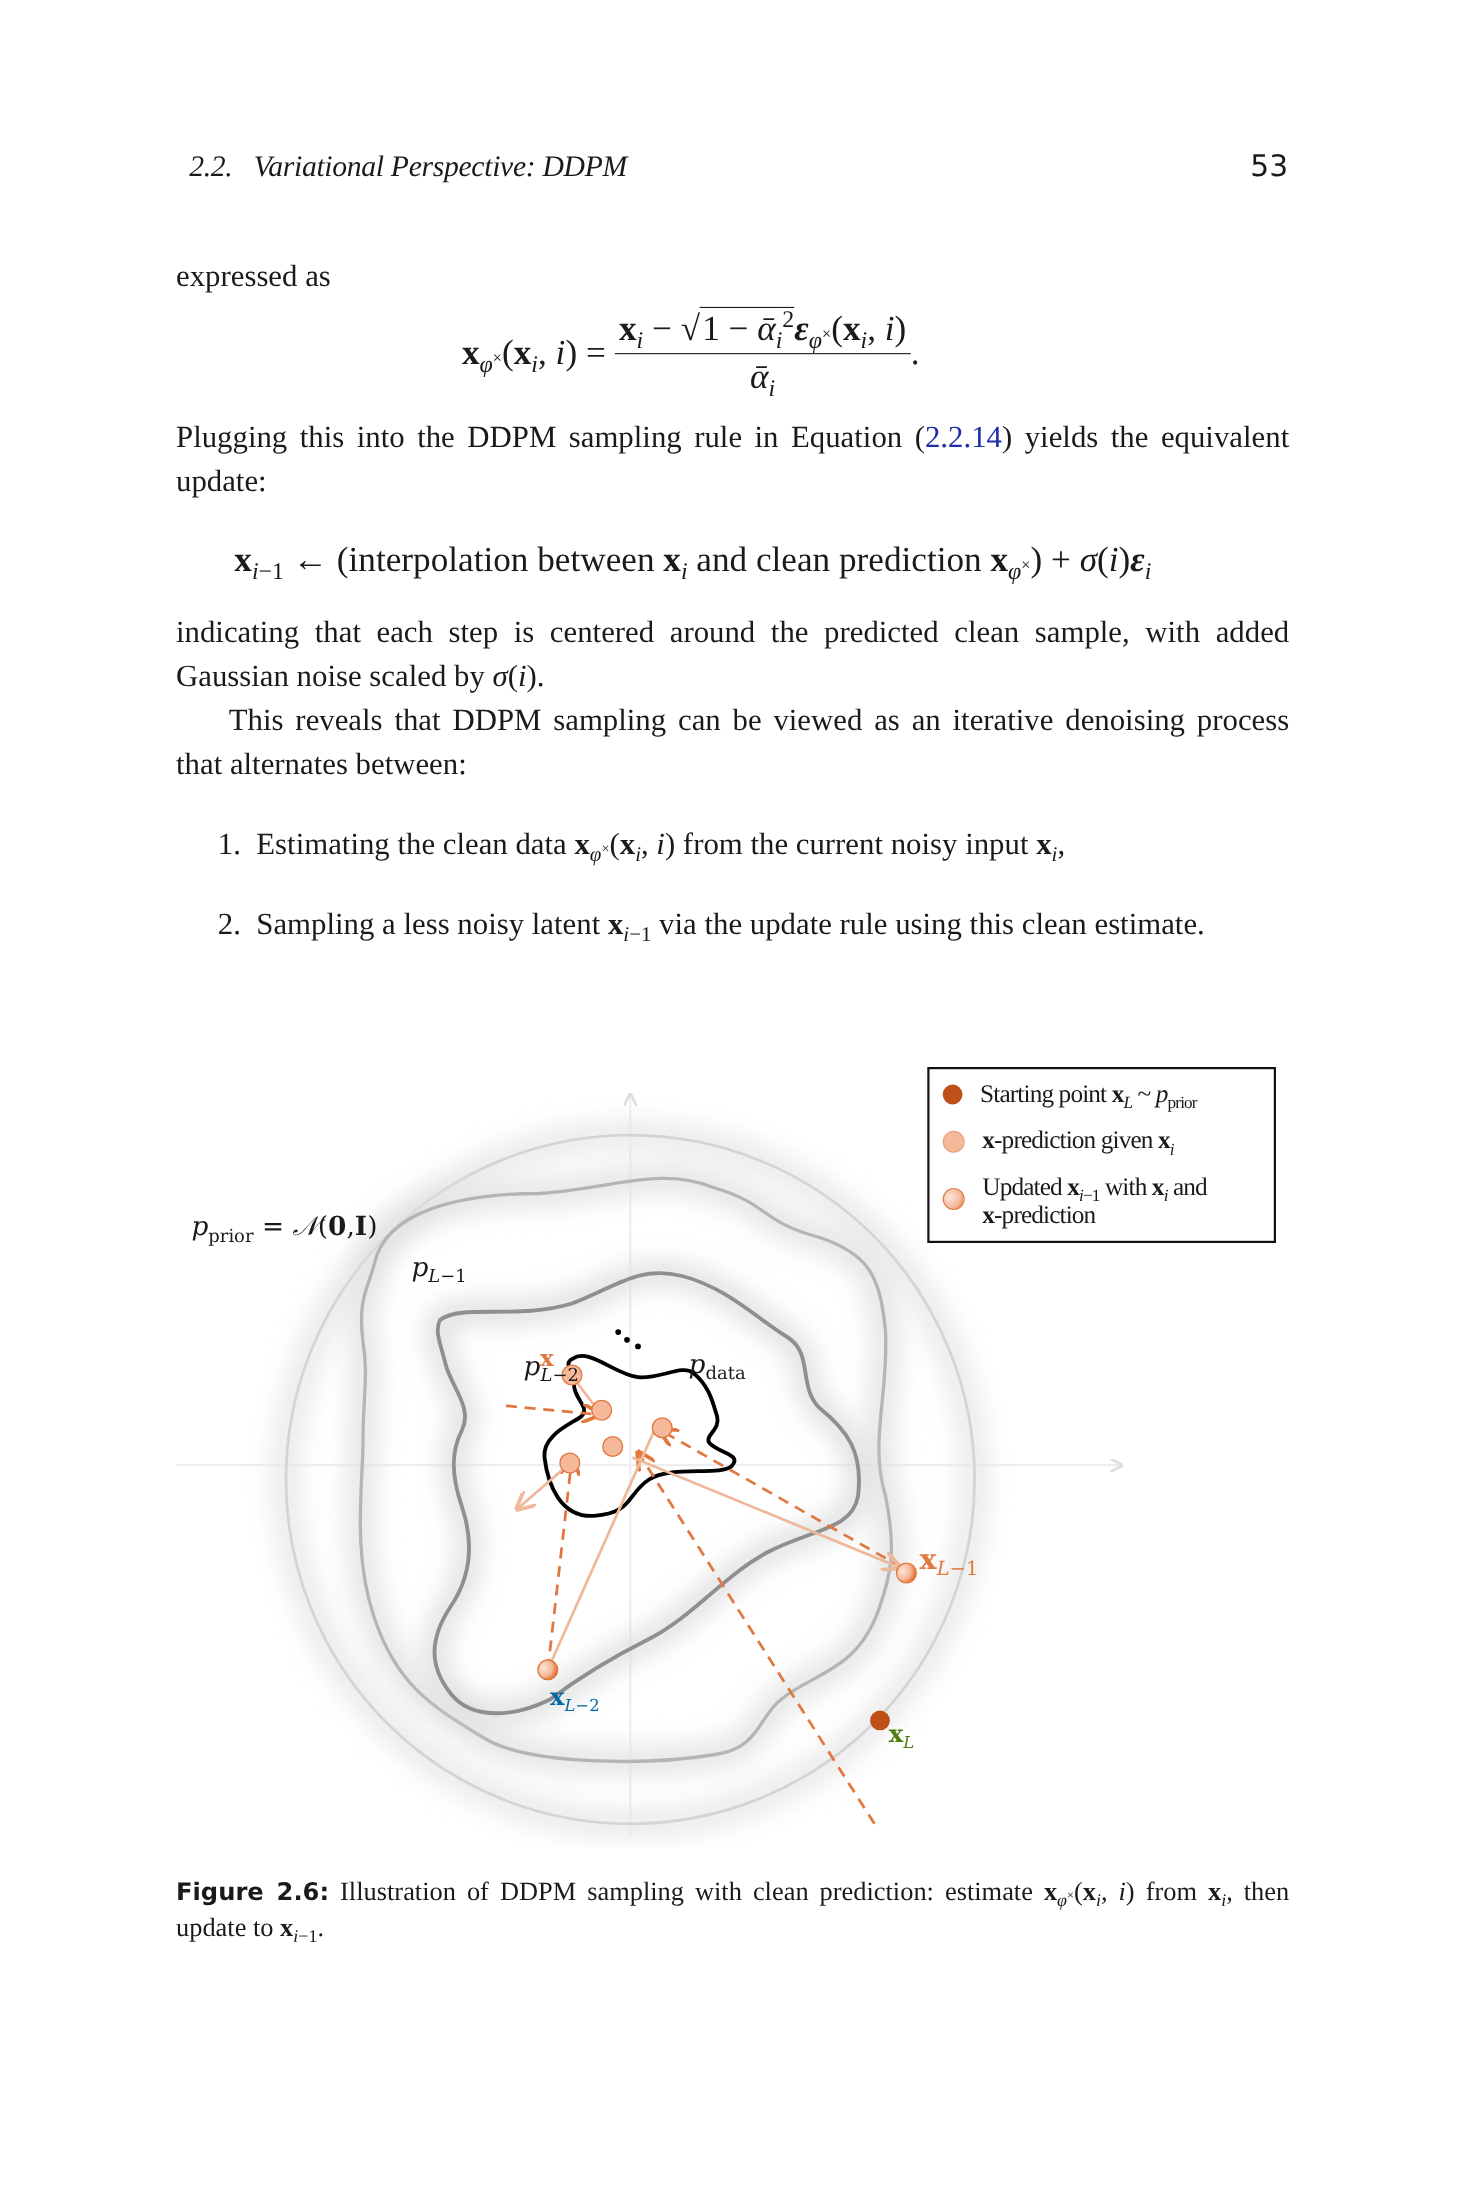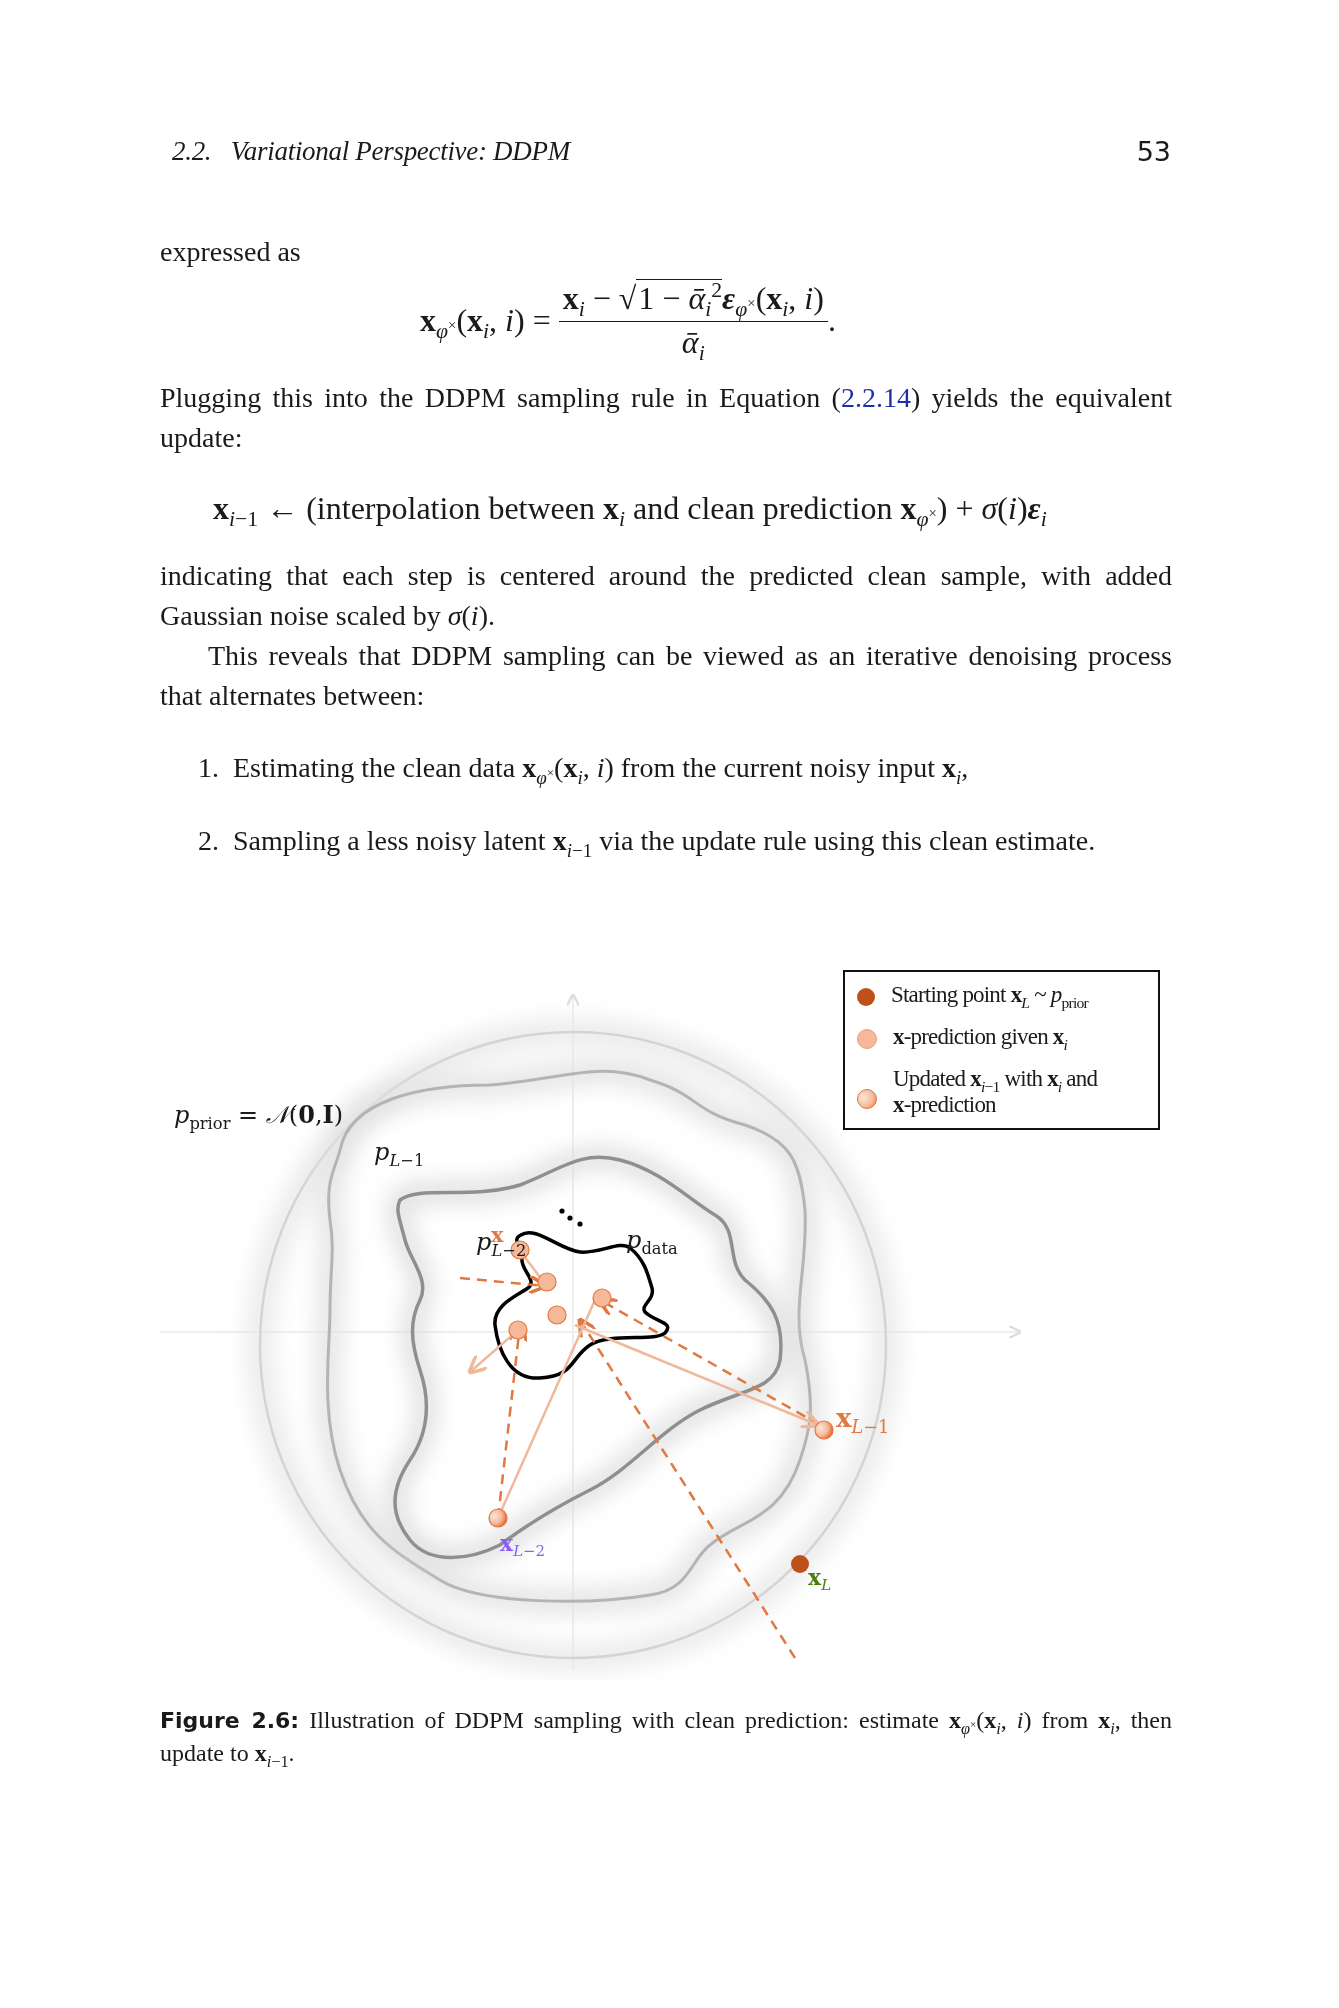--- a/index.html
+++ b/index.html
@@ -13,21 +13,21 @@
   .it { font-style:italic; }
   sub, sup { font-size:68%; line-height:0; }
   .link { color:#1f2fa8; }
   .eq { font-size:32px; }
   .frac { display:inline-flex; flex-direction:column; align-items:center; vertical-align:middle; }
   .frac .num { padding:0 4px 4px; border-bottom:1.5px solid #1a1a1a; }
   .frac .den { padding-top:2px; }
   .sqrt { border-top:1.5px solid #1a1a1a; padding-left:2px; }
   .legend { left:843px; top:970px; width:313px; height:156px; border:2px solid #111; background:#fff;
             font-size:23px; letter-spacing:-0.8px; }
-  .legend .row { position:absolute; left:12px; display:flex; align-items:center; }
+  .legend .row { position:absolute; left:12px; display:flex; align-items:flex-start; }
   .legend .dot { width:18px; height:18px; border-radius:50%; margin-right:16px; margin-top:4px; flex:none; }
   .cap { font-size:24px; line-height:32px; left:160px; width:1012px; top:1704px; text-align:justify; }
   .cap .fig { font-family:"DejaVu Sans", "Liberation Sans", sans-serif; font-weight:bold; font-size:22px; }
   .flabel { font-family:"DejaVu Serif", serif; font-size:24px; }
 </style>
 </head>
 <body>
 
 <div class="abs hdr">
   <span>2.2.</span>&nbsp;&nbsp;
@@ -153,21 +153,21 @@
 </svg>
 
 <div class="abs flabel" style="left:174px; top:1100px;">
   <span class="it">p</span><sub>prior</sub> = <span class="it">𝒩</span>(<span class="bx">0</span>,<span class="bx">I</span>)
 </div>
 <div class="abs flabel" style="left:374px; top:1138px;"><span class="it">p</span><sub><span class="it">L</span>−1</sub></div>
 <div class="abs flabel" style="left:476px; top:1228px;"><span class="it">p</span><sub><span class="it">L</span>−2</sub></div>
 <div class="abs flabel" style="left:626px; top:1226px;"><span class="it">p</span><sub>data</sub></div>
 <div class="abs flabel bx" style="left:491px; top:1222px; color:#e07840; font-size:21px;">x</div>
 <div class="abs flabel" style="left:836px; top:1403px; color:#e07840; font-size:26px;"><span class="bx">x</span><sub><span class="it">L</span>−1</sub></div>
-<div class="abs flabel" style="left:500px; top:1530px; color:#8b5cf6; font-size:22px;"><span class="bx">x</span><sub><span class="it">L</span>−2</sub></div>
+<div class="abs flabel" style="left:500px; top:1530px; color:#0369a1; font-size:22px;"><span class="bx">x</span><sub><span class="it">L</span>−2</sub></div>
 <div class="abs flabel" style="left:808px; top:1564px; color:#4d7c0f; font-size:22px;"><span class="bx">x</span><sub class="it">L</sub></div>
 
 <div class="abs legend">
   <div class="row" style="top:10px;">
     <span class="dot" style="background:#c0501a;"></span>
     <span>Starting point <span class="bx">x</span><sub class="it">L</sub> ~ <span class="it">p</span><sub>prior</sub></span>
   </div>
   <div class="row" style="top:52px;">
     <span class="dot" style="background:#f5b899; border:1px solid #e8a080;"></span>
     <span><span class="bx">x</span>-prediction given <span class="bx">x</span><sub class="it">i</sub></span>

